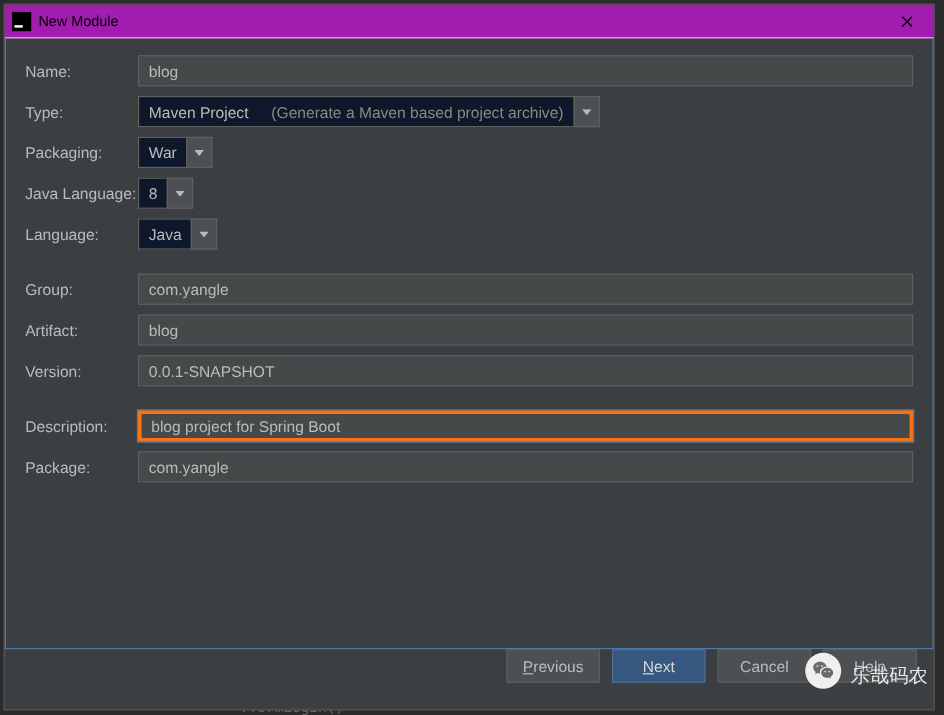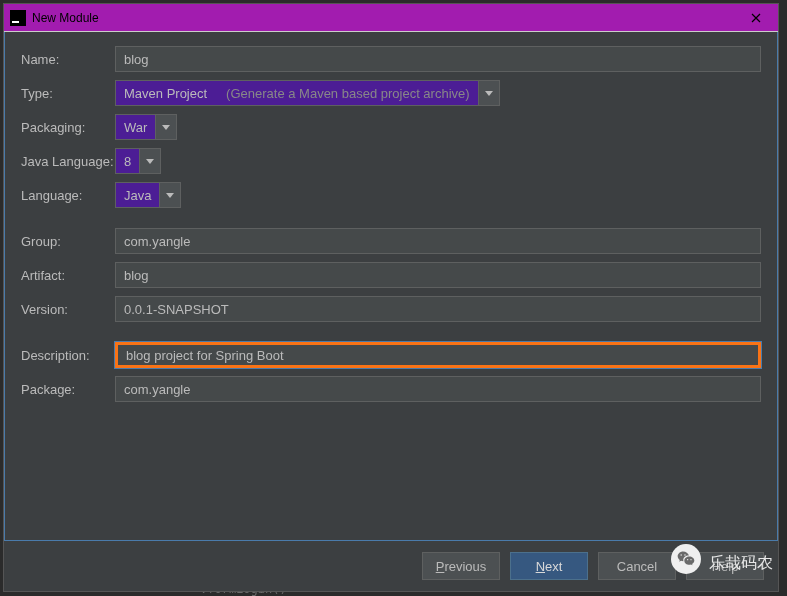--- a/index.html
+++ b/index.html
@@ -86,21 +86,21 @@
 }
 .input-text.focused {
   border: 3px solid #f97316;
   box-shadow: 0 0 0 1px #4a7bab;
 }
 .select-group {
   display: flex;
   height: 26px;
 }
 .select-body {
-  background: #4c1d95;
+  background: #0f172a;
   border: 1px solid #5e6060;
   display: flex;
   align-items: center;
   padding: 0 8px;
   color: #bbbbbb;
   border-right: none;
 }
 .select-arrow {
   width: 22px;
   background: #4c5052;
@@ -112,21 +112,20 @@
 }
 .select-arrow svg { width: 8px; height: 5px; }
 .type-hint {
   color: #888;
   margin-left: 19px;
   text-align: right;
 }
 .footer {
   height: 50px;
   display: flex;
-  align-items: center;
   justify-content: flex-end;
   padding: 0 14px;
   gap: 10px;
 }
 .btn {
   min-width: 78px;
   height: 28px;
   background: #4c5052;
   border: 1px solid #5e6060;
   color: #bbbbbb;

